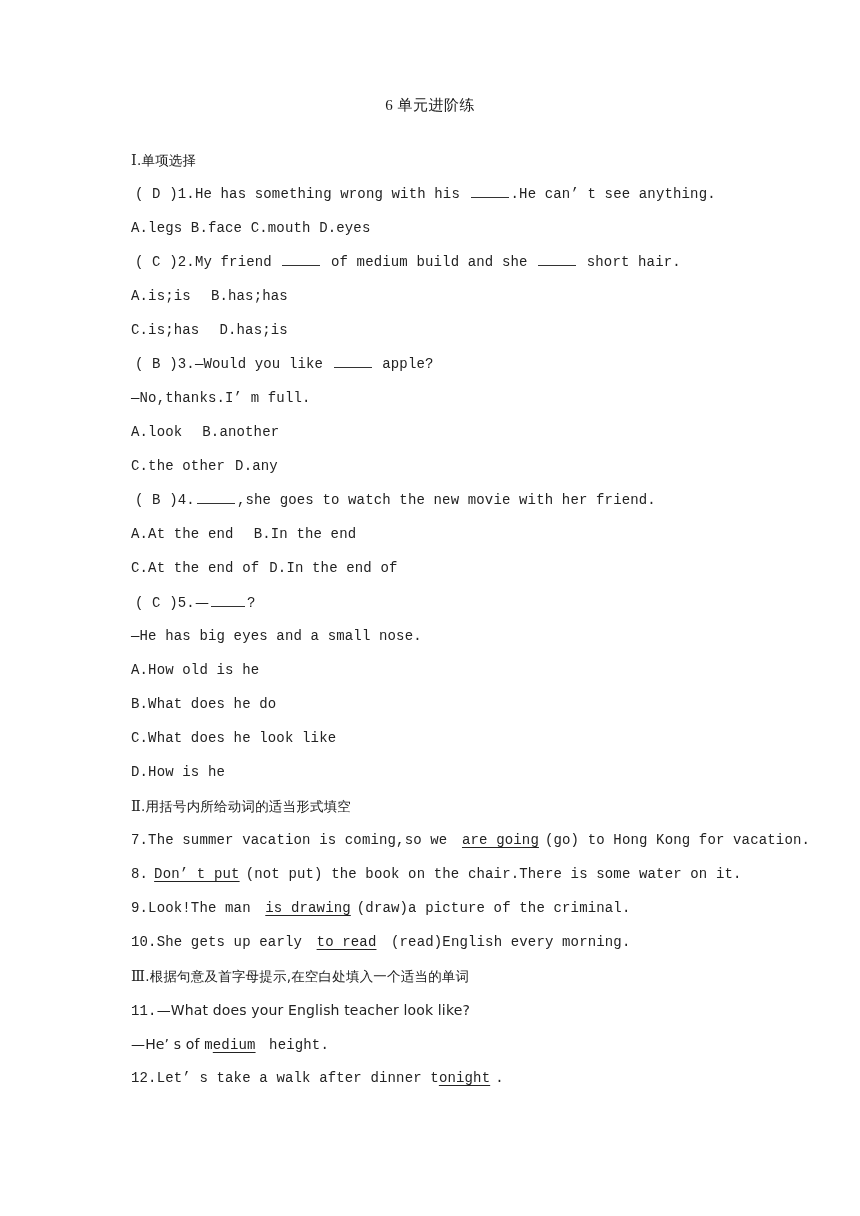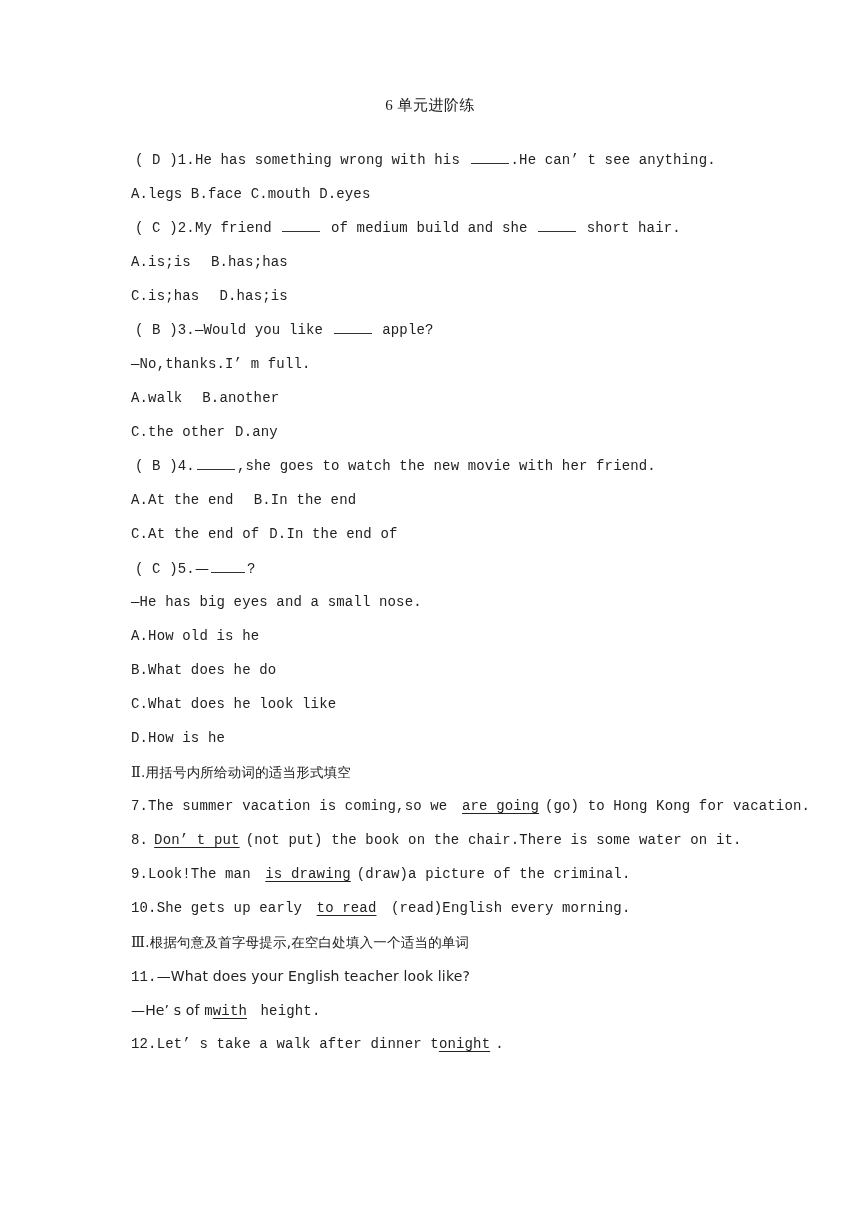--- a/index.html
+++ b/index.html
@@ -95,31 +95,32 @@
 </style>
 </head>
 <body>
 
 <div class="page">
 
   <div class="doc-title">6 单元进阶练</div>
 
   <div class="body-block">
 
+    <div class="line section"><span class="roman">Ⅰ</span><span class="cn">.单项选择</span></div>
 
     <div class="line choice-stem"><span>( D )</span><span>1.</span><span>He has something wrong with his </span><span class="blank"></span><span>.He can’ t see anything.</span></div>
     <div class="line">A.legs  B.face  C.mouth D.eyes</div>
 
     <div class="line choice-stem"><span>( C )</span><span>2.</span><span>My friend </span><span class="blank"></span><span> of medium build and she </span><span class="blank"></span><span> short hair.</span></div>
     <div class="line"><span>A.is;is</span><span class="gap"></span><span>B.has;has</span></div>
     <div class="line"><span>C.is;has</span><span class="gap"></span><span>D.has;is</span></div>
 
     <div class="line choice-stem"><span>( B )</span><span>3.</span><span>—Would you like </span><span class="blank"></span><span> apple?</span></div>
     <div class="line">—No,thanks.I’ m full.</div>
-    <div class="line"><span>A.walk</span><span class="gap"></span><span>B.another</span></div>
+    <div class="line"><span>A.look</span><span class="gap"></span><span>B.another</span></div>
     <div class="line"><span>C.the other</span><span class="gap-sm"></span><span>D.any</span></div>
 
     <div class="line choice-stem"><span>( B )</span><span>4.</span><span class="blank"></span><span>,she goes to watch the new movie with her friend.</span></div>
     <div class="line"><span>A.At the end</span><span class="gap"></span><span>B.In the end</span></div>
     <div class="line"><span>C.At the end of</span><span class="gap-sm"></span><span>D.In the end of</span></div>
 
     <div class="line choice-stem"><span>( C )</span><span>5.</span><span class="dash">—</span><span class="blank short"></span><span>?</span></div>
     <div class="line">—He has big eyes and a small nose.</div>
     <div class="line">A.How old is he</div>
     <div class="line">B.What does he do</div>
@@ -133,18 +134,18 @@
 
     <div class="line"><span>8.</span><span class="ans">Don’ t put</span><span>(not put) the book on the chair.There is some water on it.</span></div>
 
     <div class="line"><span>9.</span><span>Look!The man </span><span class="ans">is drawing</span><span>(draw)a picture of the criminal.</span></div>
 
     <div class="line"><span>10.</span><span>She gets up early </span><span class="ans">to read</span><span> (read)English every morning.</span></div>
 
     <div class="line section"><span class="roman">Ⅲ</span><span class="cn">.根据句意及首字母提示,在空白处填入一个适当的单词</span></div>
 
     <div class="line"><span>11.</span><span class="dash">—What does your English teacher look like?</span></div>
-    <div class="line"><span class="dash">—He’ s of </span><span>m</span><span class="ans-tail">with</span><span> height.</span></div>
+    <div class="line"><span class="dash">—He’ s of </span><span>m</span><span class="ans-tail">edium</span><span> height.</span></div>
 
     <div class="line"><span>12.</span><span>Let’ s take a walk after dinner </span><span>t</span><span class="ans-tail">onight</span><span>.</span></div>
 
   </div>
 </div>
 
 </body></html>

